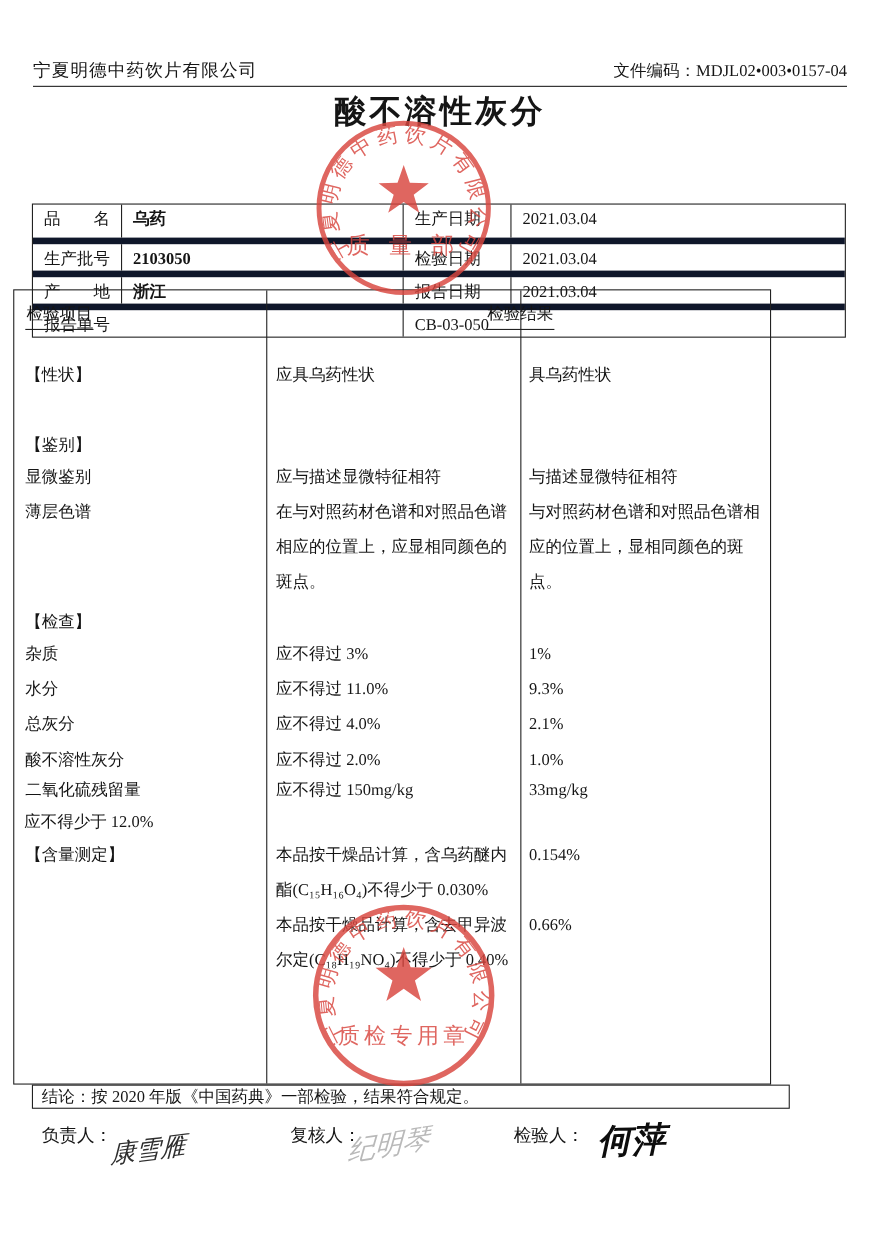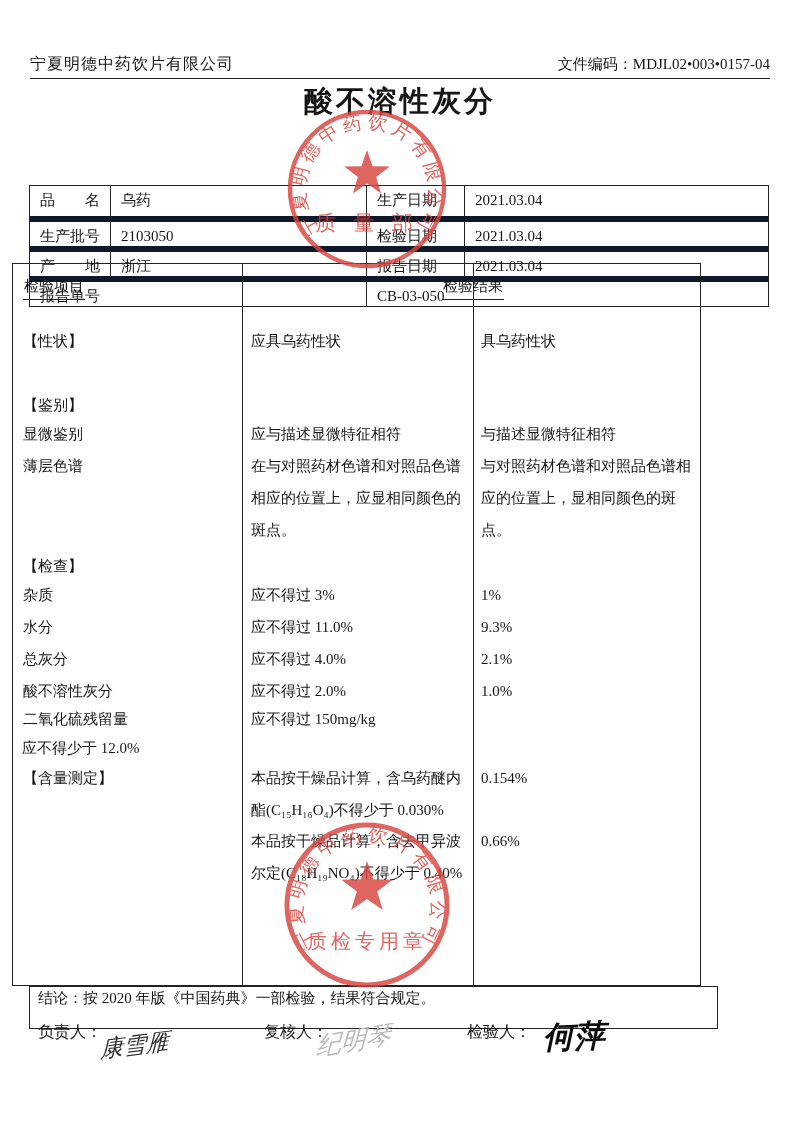--- a/index.html
+++ b/index.html
@@ -17,39 +17,39 @@
     position:absolute; left:0; right:0; top:82px; text-align:center;
     font-size:29px; font-weight:bold; letter-spacing:3px;
   }
   
   .info-table { position:absolute; left:29px; top:140px; width:740px; border:1.5px solid #222;margin-top:45px; }
   .irow { display:flex; height:30px; border-top:6px solid #0f172a; }
   .irow:first-child { border-top:none; }
   .icell { line-height:29px; font-size:15px; padding-left:10px; overflow:hidden; white-space:nowrap; }
   .bl { border-left:1px solid #222; }
   .c-l  { width:80px; }
-  .c-v  { width:256px; }
+  .c-v  { width:256px;font-weight:bold; }
   .c-l2 { width:98px; }
   .c-v2 { flex:1; }
   .c-rl { width:336px; }
   .c-rv { flex:1; }
   
   .detail { position:absolute; left:12px; top:263px; width:689px; height:723px; border:1.5px solid #222; }
   .vline { position:absolute; top:0; bottom:0; width:1px; background:#222; }
   .vline1 { left:229px; } .vline2 { left:460px; }
   .drow { position:absolute; left:0; width:100%; display:flex; line-height:32px; font-size:15px; }
   .dc1 { width:229px; padding-left:10px; }
   .dc2 { width:231px; padding-left:9px; padding-right:7px; }
   .dc3 { flex:1; padding-left:8px; padding-right:4px; }
   .dhead { top:6px; }
   .dhead .dc2, .dhead .dc3 { text-align:center; }
   .hul { display:inline-block; border-bottom:1px solid #222; line-height:22px; padding:0 1px 2px; }
   
   .conclusion {
-    position:absolute; left:29px; top:986px; width:689px; height:43px;
+    position:absolute; left:29px; top:986px; width:689px; height:22px;
     border:1.5px solid #222; line-height:23px; padding-left:8px; font-size:15px;
   }
   .sig-label { position:absolute; font-size:16px; }
   .sig-name { position:absolute; font-style:italic; white-space:nowrap; }
   .sig1 { left:100px; top:1030px; font-size:23px; color:#2e2e2e; transform:rotate(-7deg) skewX(-8deg); }
   .sig2 { left:316px; top:1024px; font-size:25px; color:#b9b9b9; transform:rotate(-9deg) skewX(-12deg); }
   .sig3 { left:543px; top:1016px; font-size:31px; font-weight:bold; color:#0d0d0d; transform:rotate(-2deg); }
   
   .stamp { position:absolute; opacity:0.82; pointer-events:none; }
   .stamp-top { left:282px; top:104px; }
@@ -141,20 +141,21 @@
       <div class="dc3">2.1%</div>
     </div>
     <div class="drow" style="top:411px">
       <div class="dc1">酸不溶性灰分</div>
       <div class="dc2">应不得过 2.0%</div>
       <div class="dc3">1.0%</div>
     </div>
     <div class="drow" style="top:439px">
       <div class="dc1">二氧化硫残留量</div>
       <div class="dc2">应不得过 150mg/kg</div>
+      <div class="dc3">33mg/kg</div>
     </div>
     <div class="drow" style="top:468px">
       <div class="dc2">应不得少于 12.0%</div>
     </div>
     <div class="drow" style="top:498px">
       <div class="dc1">【含量测定】</div>
       <div class="dc2">本品按干燥品计算，含乌药醚内酯(C₁₅H₁₆O₄)不得少于 0.030%</div>
       <div class="dc3">0.154%</div>
     </div>
     <div class="drow" style="top:561px">

